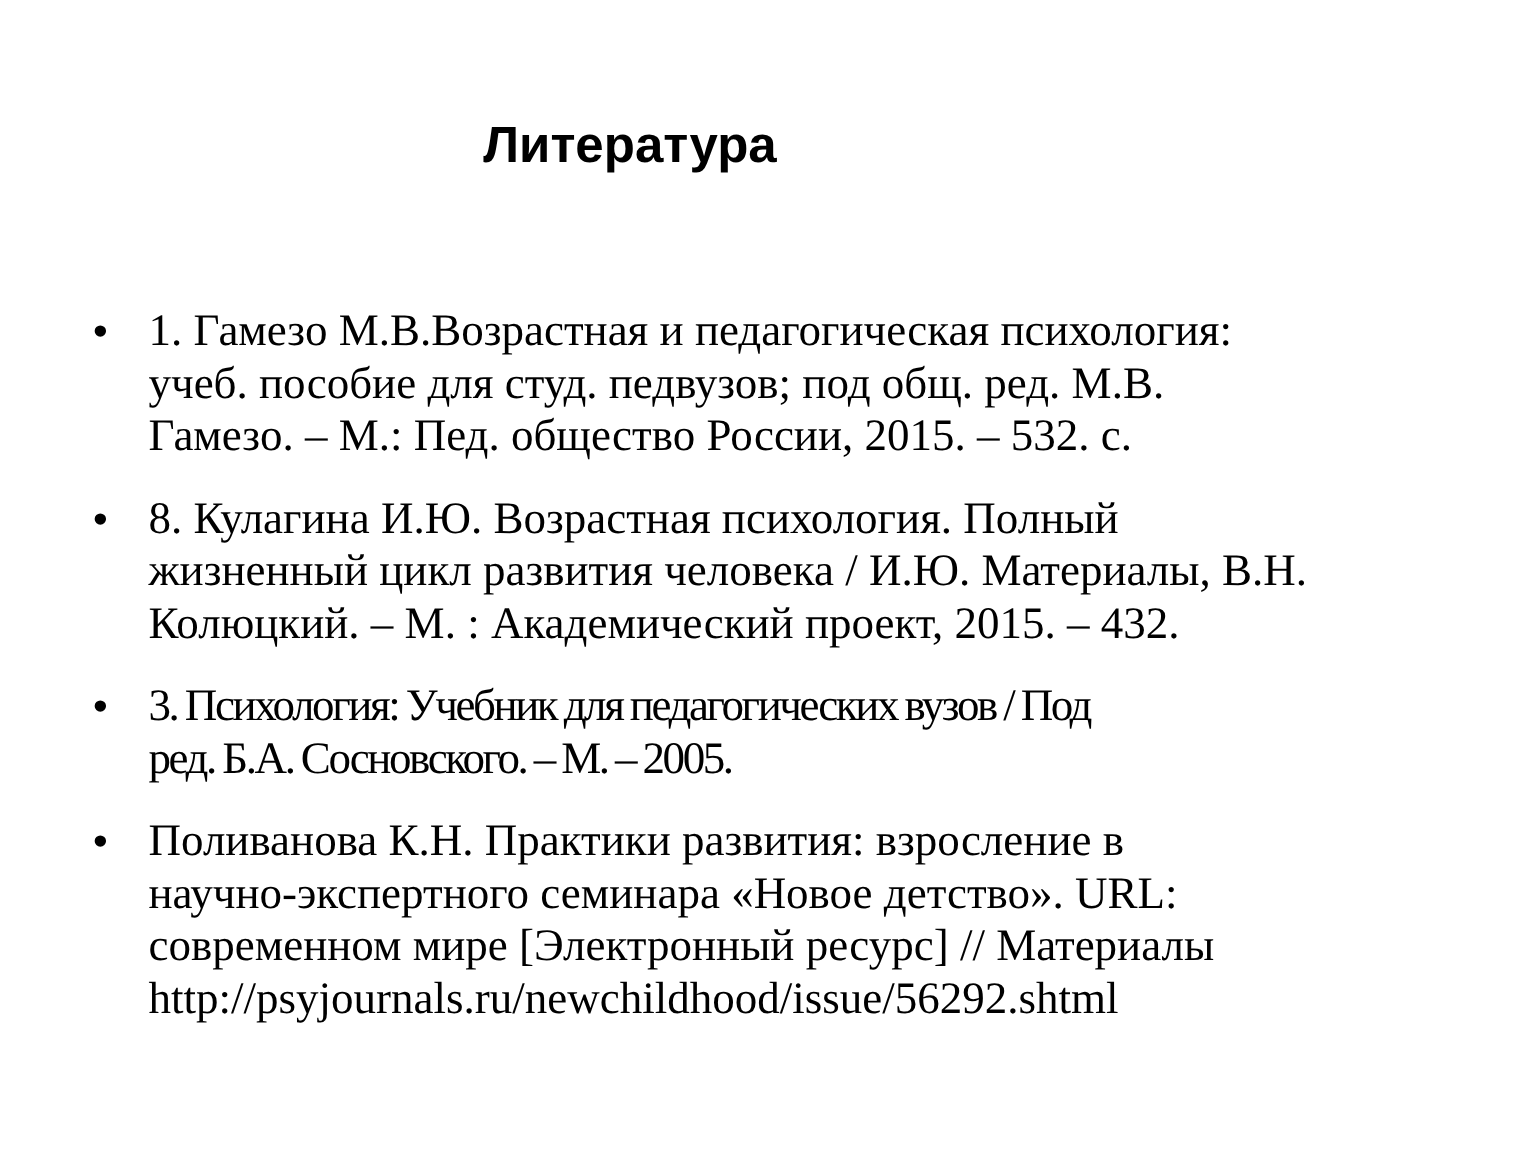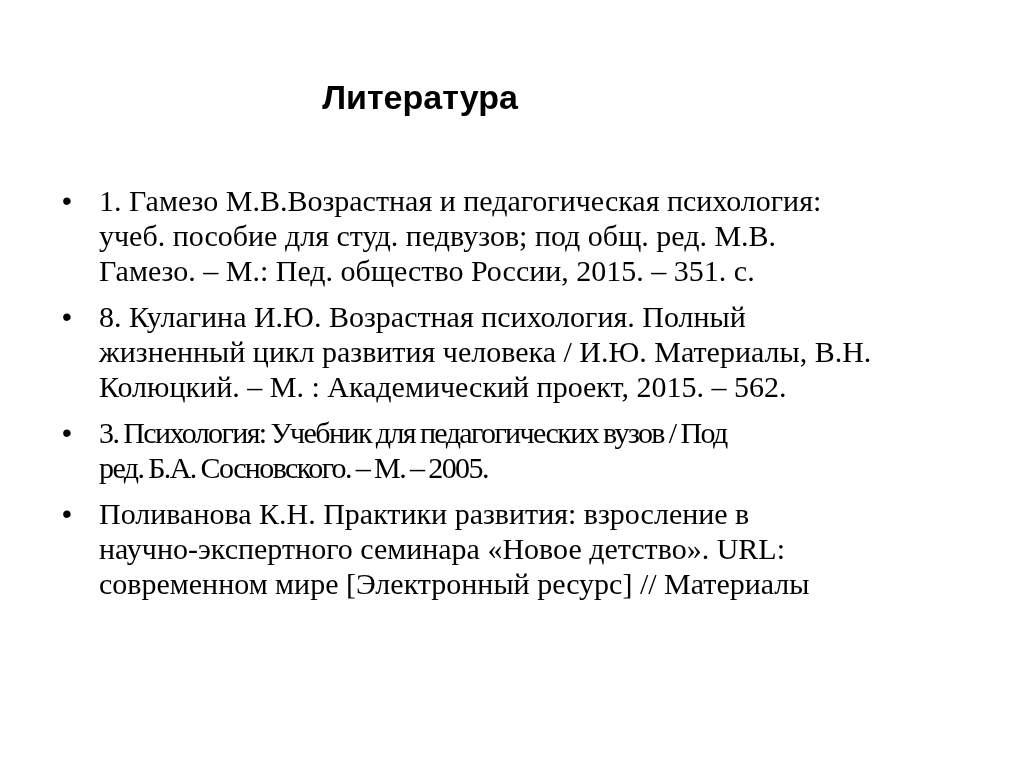--- a/index.html
+++ b/index.html
@@ -49,58 +49,59 @@
       word-spacing: -1px;
     }
     .bullet {
       position: absolute;
       left: 0;
       top: 0;
       width: 37px;
       font-family: "Liberation Sans", sans-serif;
       font-size: 28px;
     }
-    .ref-text { display: block; }
+    .ref-text { display: block; margin-top: 20px; }
     .ref-line { display: block; white-space: nowrap; }
   </style>
 </head>
 <body>
 
 <div class="slide">
   <h1 class="title">Литература</h1>
 
   <ul class="refs">
     <li class="ref">
       <span class="bullet">•</span>
       <span class="ref-text">
         <span class="ref-line">1. Гамезо М.В.Возрастная и педагогическая психология:</span>
         <span class="ref-line">учеб. пособие для студ. педвузов; под общ. ред. М.В.</span>
-        <span class="ref-line">Гамезо. – М.: Пед. общество России, 2015. – 351. с.</span>
+        <span class="ref-line">Гамезо. – М.: Пед. общество России, 2015. – 532. с.</span>
       </span>
     </li>
 
     <li class="ref">
       <span class="bullet">•</span>
       <span class="ref-text">
         <span class="ref-line">8. Кулагина И.Ю. Возрастная психология. Полный</span>
         <span class="ref-line">жизненный цикл развития человека / И.Ю. Материалы, В.Н.</span>
-        <span class="ref-line">Колюцкий. – М. : Академический проект, 2015. – 562.</span>
+        <span class="ref-line">Колюцкий. – М. : Академический проект, 2015. – 432.</span>
       </span>
     </li>
 
     <li class="ref narrow">
       <span class="bullet">•</span>
       <span class="ref-text">
         <span class="ref-line">3. Психология: Учебник для педагогических вузов / Под</span>
         <span class="ref-line">ред. Б.А. Сосновского. – М. – 2005.</span>
       </span>
     </li>
 
     <li class="ref">
       <span class="bullet">•</span>
       <span class="ref-text">
         <span class="ref-line">Поливанова К.Н. Практики развития: взросление в</span>
         <span class="ref-line">научно-экспертного семинара «Новое детство». URL:</span>
         <span class="ref-line">современном мире [Электронный ресурс] // Материалы</span>
+        <span class="ref-line">http://psyjournals.ru/newchildhood/issue/56292.shtml</span>
       </span>
     </li>
   </ul>
 </div>
 
 </body></html>

